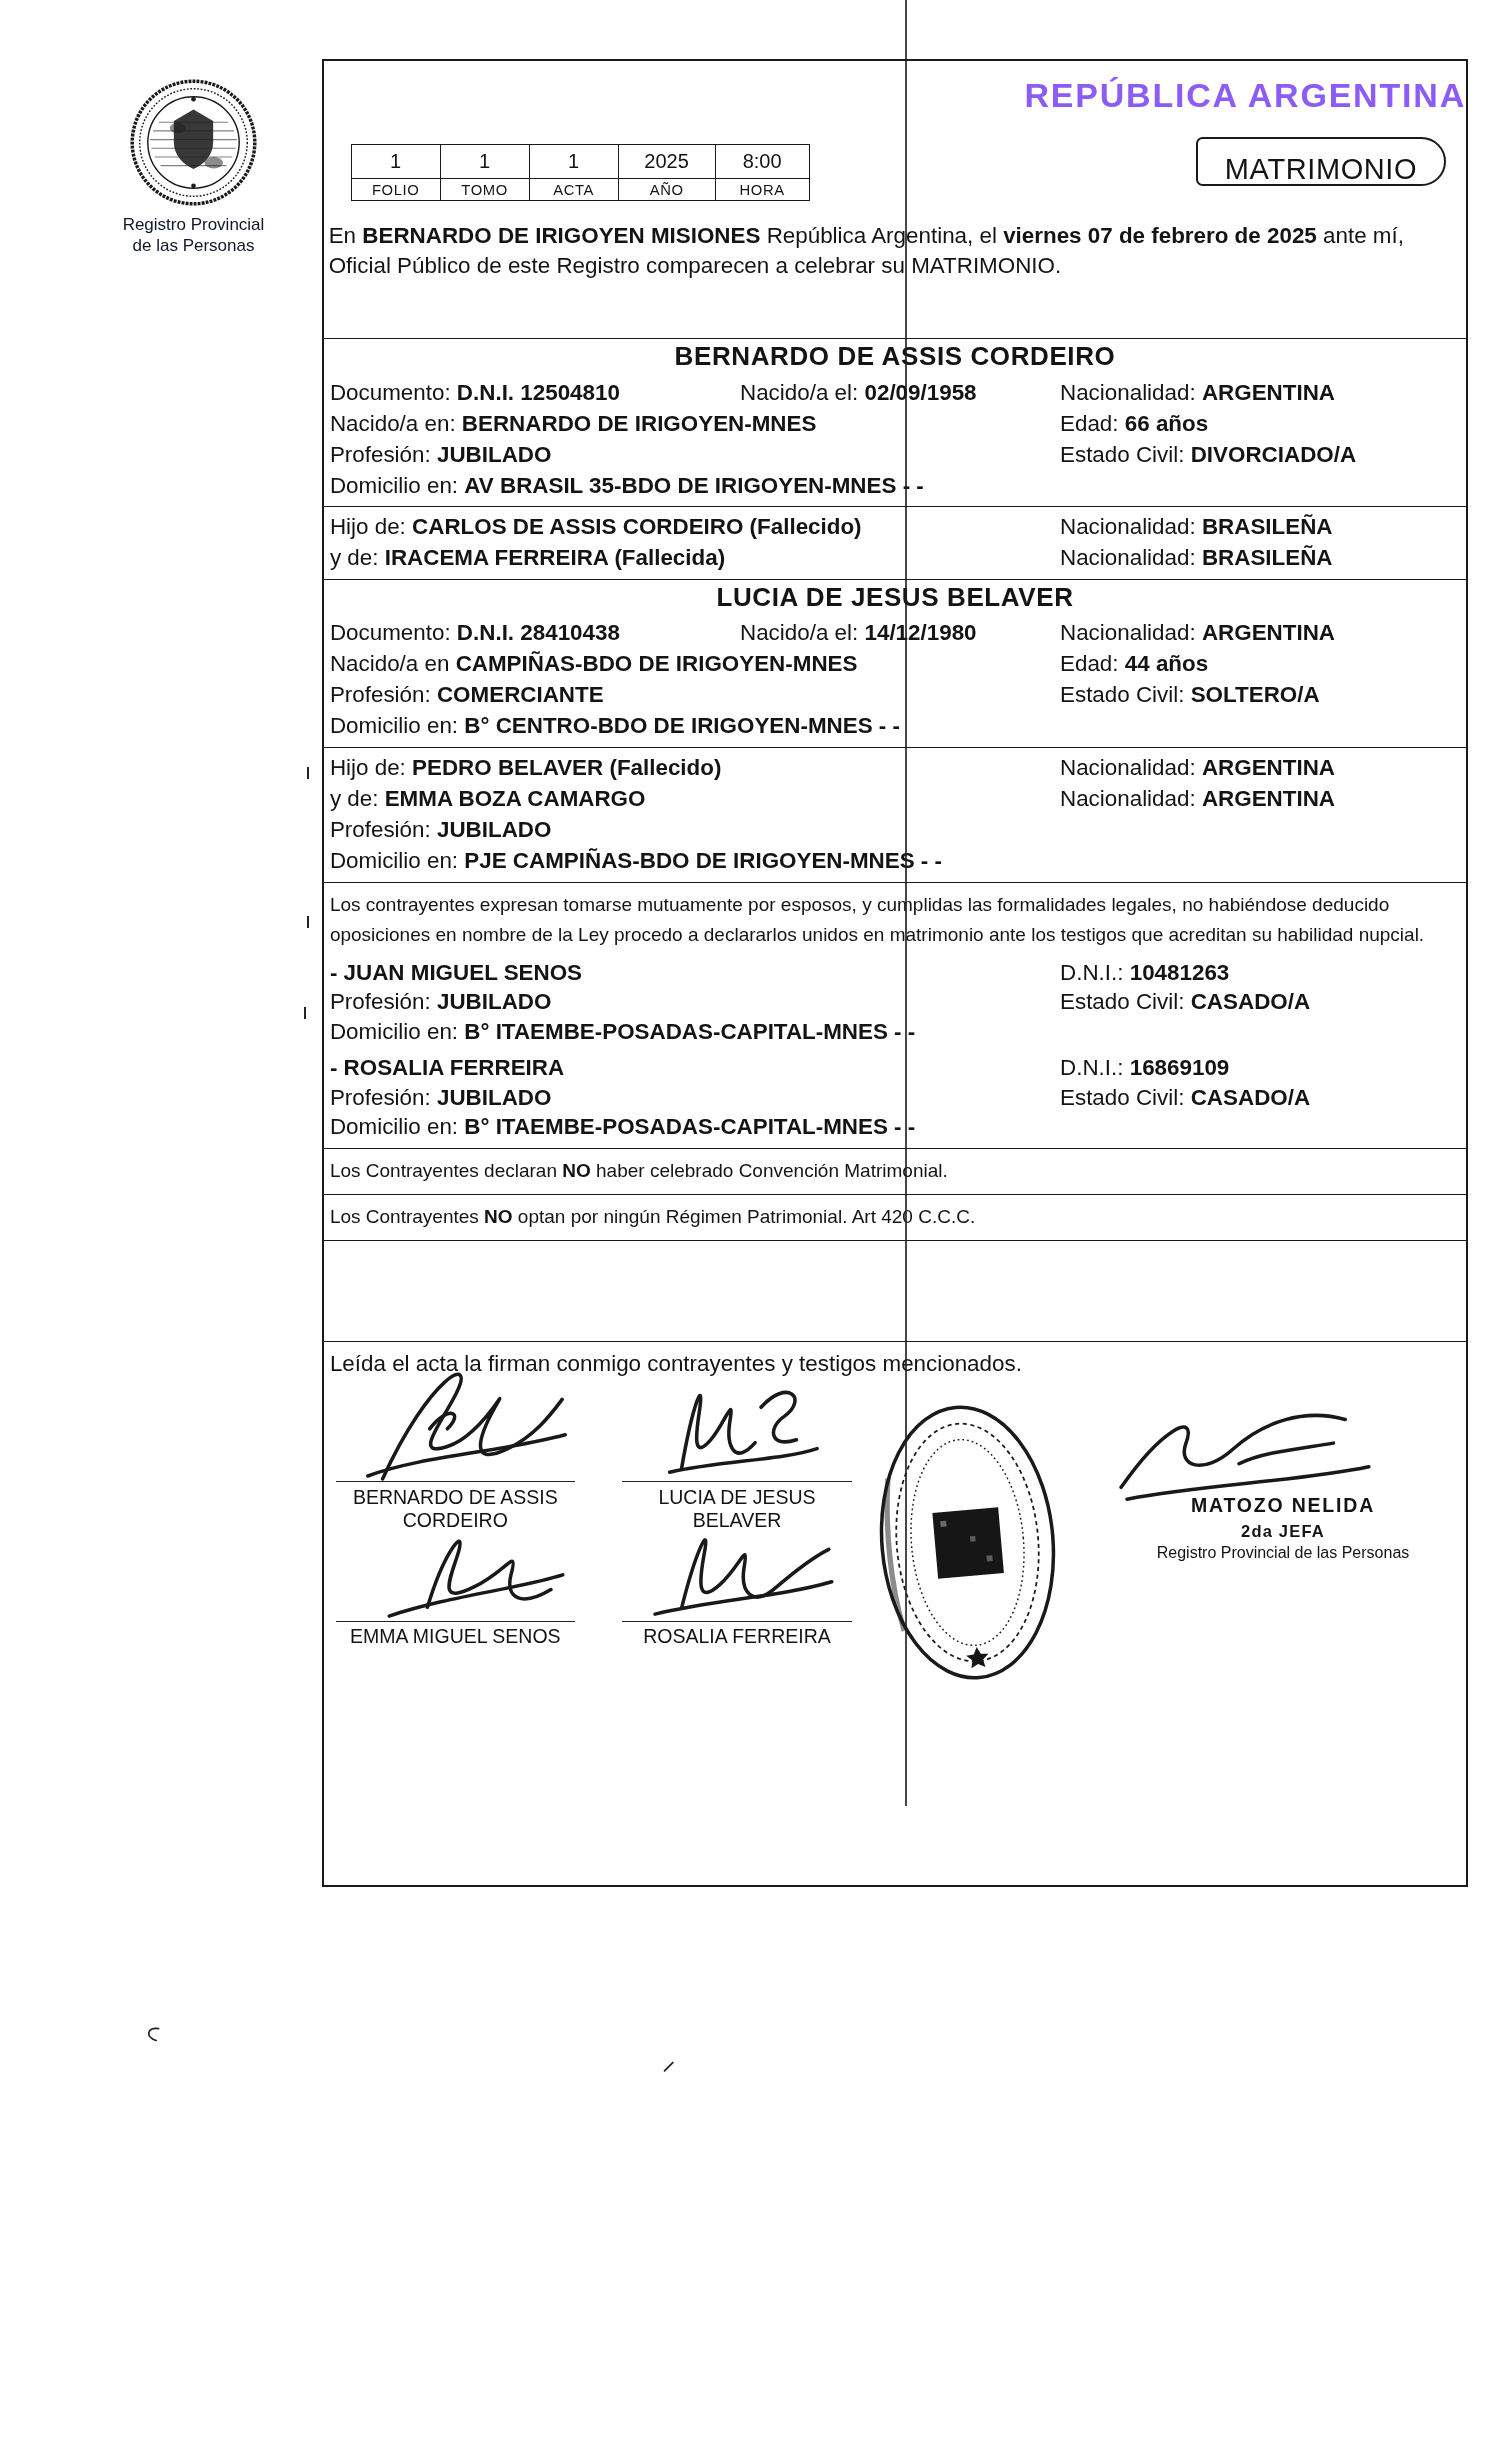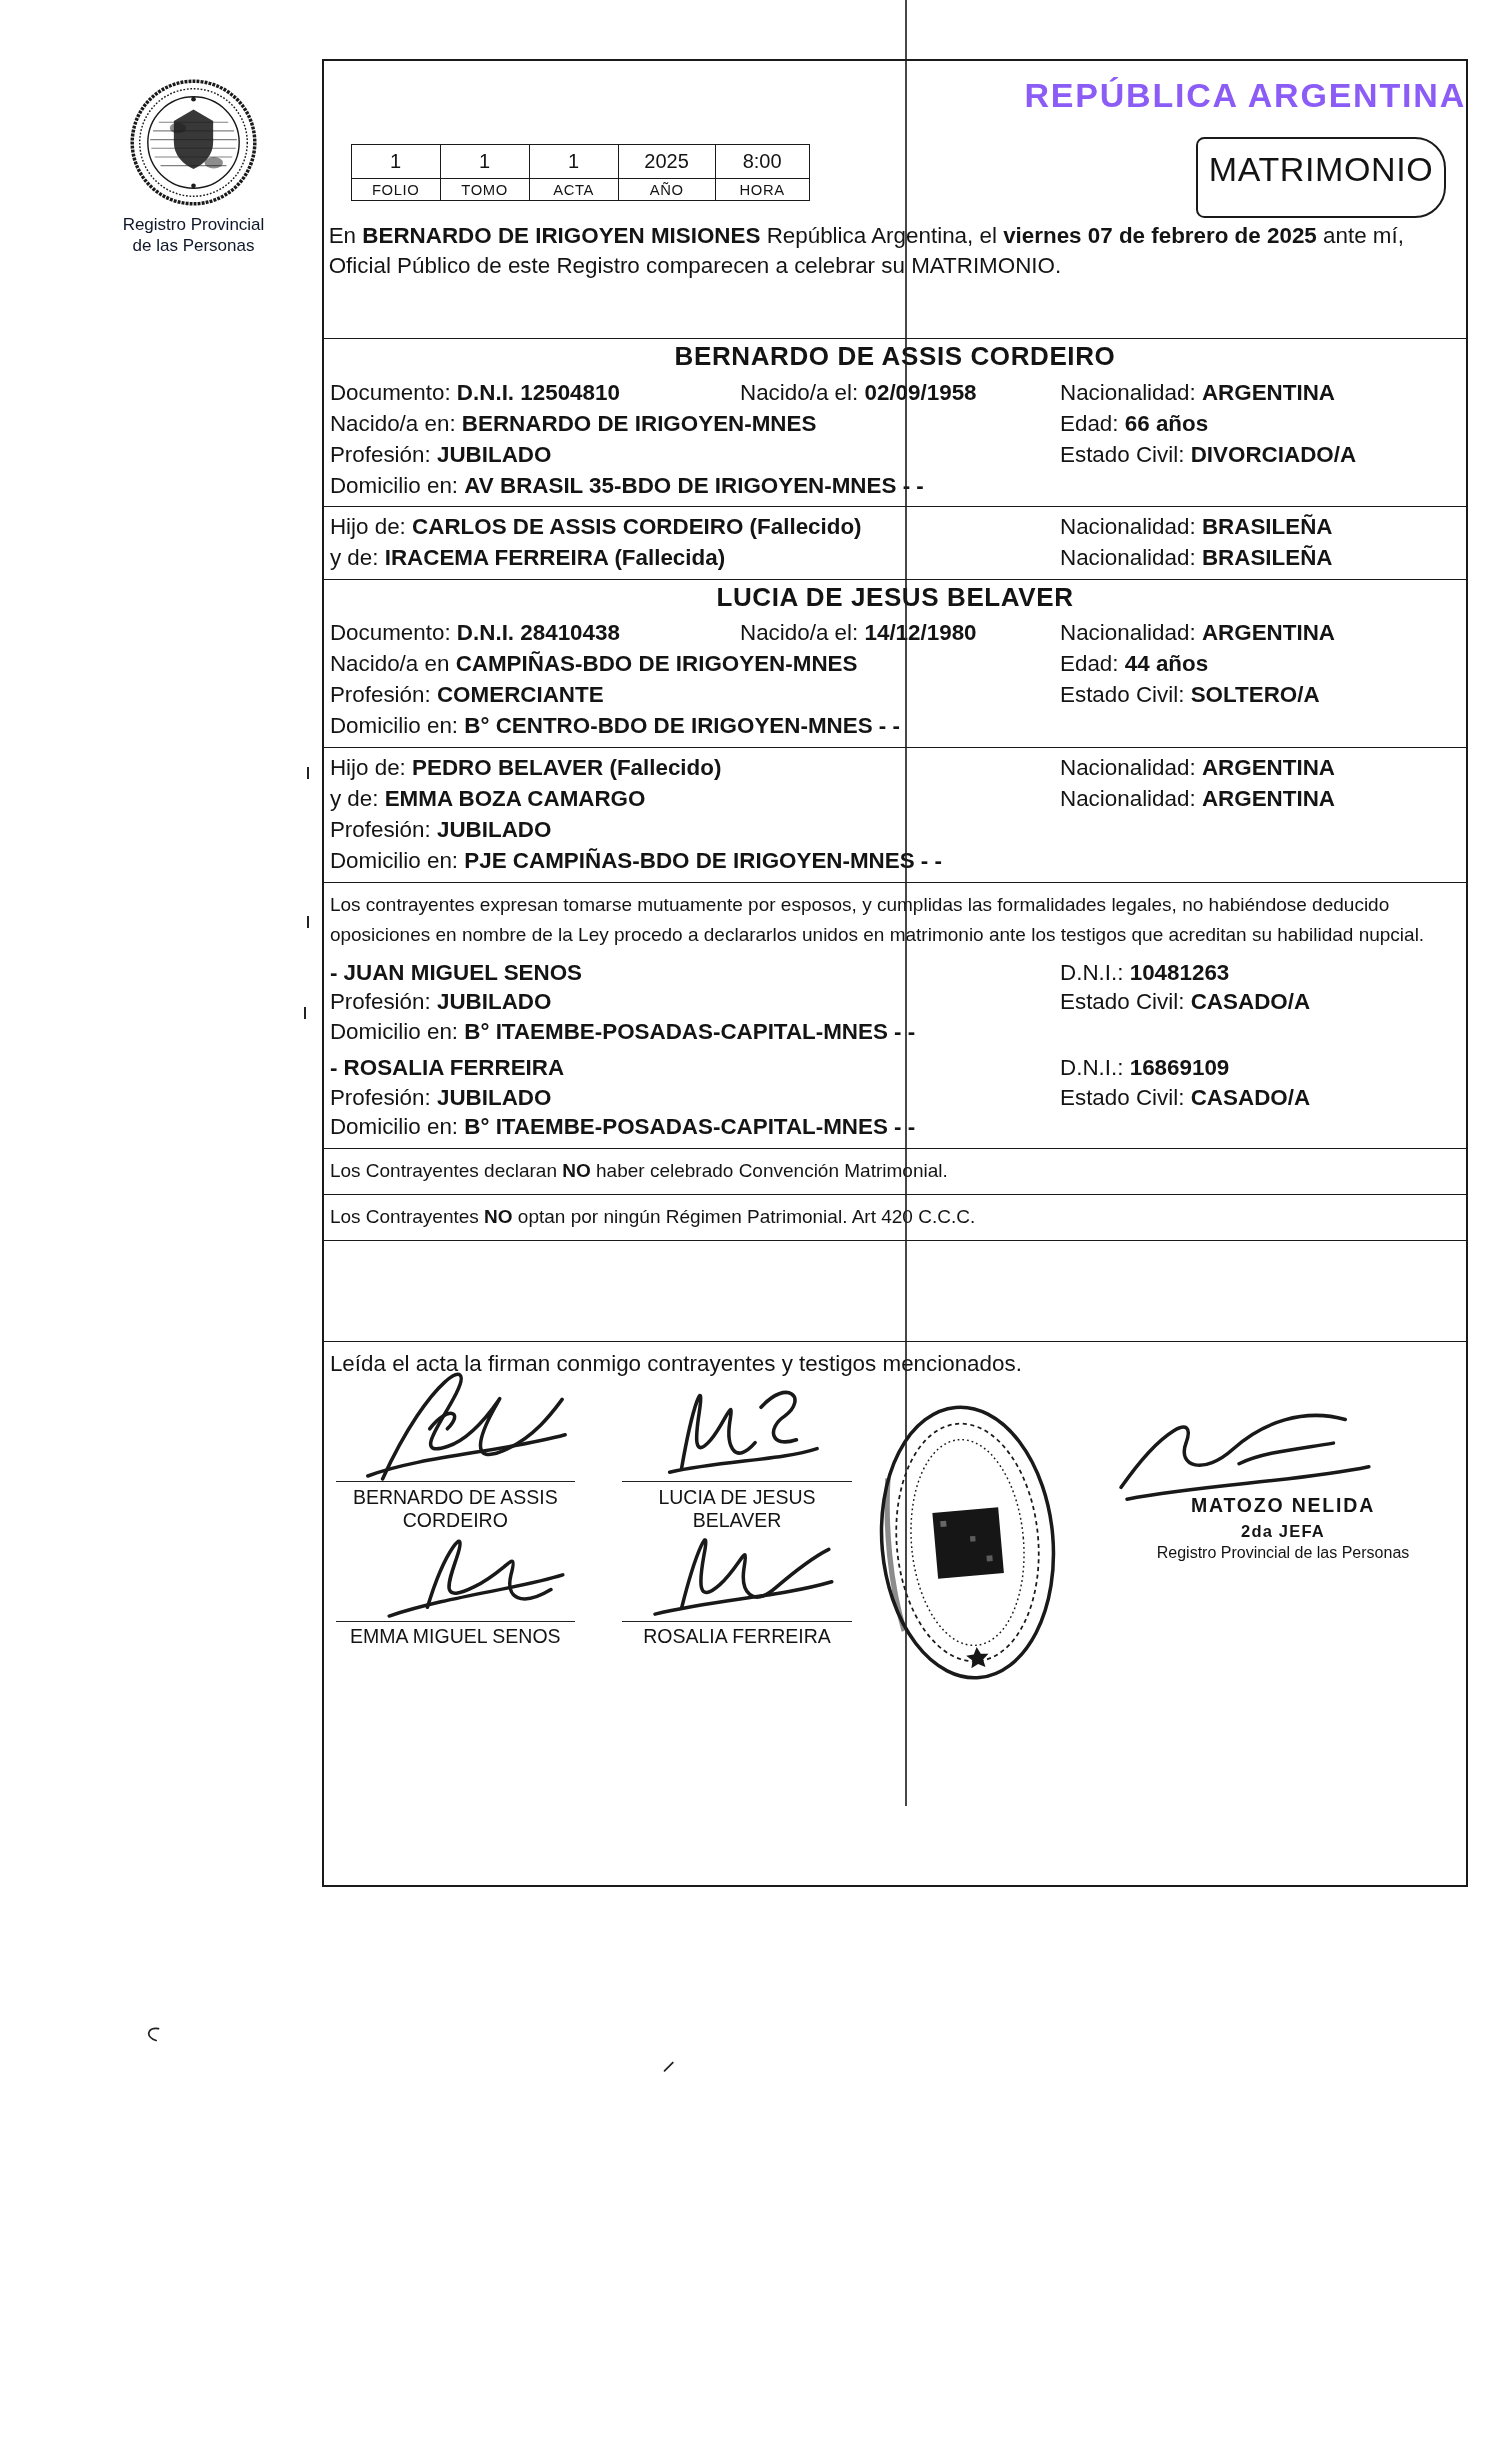--- a/index.html
+++ b/index.html
@@ -20,22 +20,22 @@
   .sec{position:relative;border-top:1.8px solid #1a1a1a;}
   .sec.first{border-top:none;}
   
   .sec-head{height:277px;}
   .doc-title{position:absolute;top:15.3px;left:0;width:100%;text-align:right;font-size:34px;font-weight:bold;letter-spacing:1.8px;color:#8b5cf6;}
   .folio-table{position:absolute;left:26.6px;top:83px;border-collapse:collapse;}
   .folio-table td{border:1.8px solid #1a1a1a;text-align:center;padding:0 3.5px;}
   .folio-table .vals td{height:33px;font-size:20px;}
   .folio-table .labs td{height:21px;font-size:14.8px;letter-spacing:0.6px;}
   .cw1{width:81px;} .cw2{width:81px;} .cw3{width:81px;} .cw4{width:89px;} .cw5{width:86px;}
-  .matrimonio-box{position:absolute;left:872px;top:76px;width:250px;height:81px;border:2.4px solid #1a1a1a;
-    border-radius:8.3px 31px 31px 8.3px;box-sizing:border-box;text-align:center;line-height:60px;font-size:34px;letter-spacing:0.6px;}
+  .matrimonio-box{position:absolute;left:872px;top:76px;width:250px;height:49px;border:2.4px solid #1a1a1a;
+    border-radius:8.3px 31px 31px 8.3px;box-sizing:border-box;text-align:center;line-height:60px;font-size:29px;letter-spacing:0.6px;}
   .intro{position:absolute;left:4.7px;top:160px;width:1131px;font-size:22.4px;line-height:29.5px;}
   
   .person-header{height:34px;line-height:34px;text-align:center;font-weight:bold;font-size:26px;letter-spacing:0.6px;}
   .pad-rows{padding:4.7px 0;}
   .row{position:relative;height:31px;font-size:22.4px;line-height:29.5px;white-space:nowrap;}
   .wrow{position:relative;height:29.5px;font-size:22.4px;line-height:28px;white-space:nowrap;}
   .c1{position:absolute;left:5.9px;top:0;}
   .c2{position:absolute;left:416px;top:0;}
   .c3{position:absolute;left:736px;top:0;}
   .para{padding:7px 7px 8.3px 5.9px;font-size:19px;line-height:30px;}

